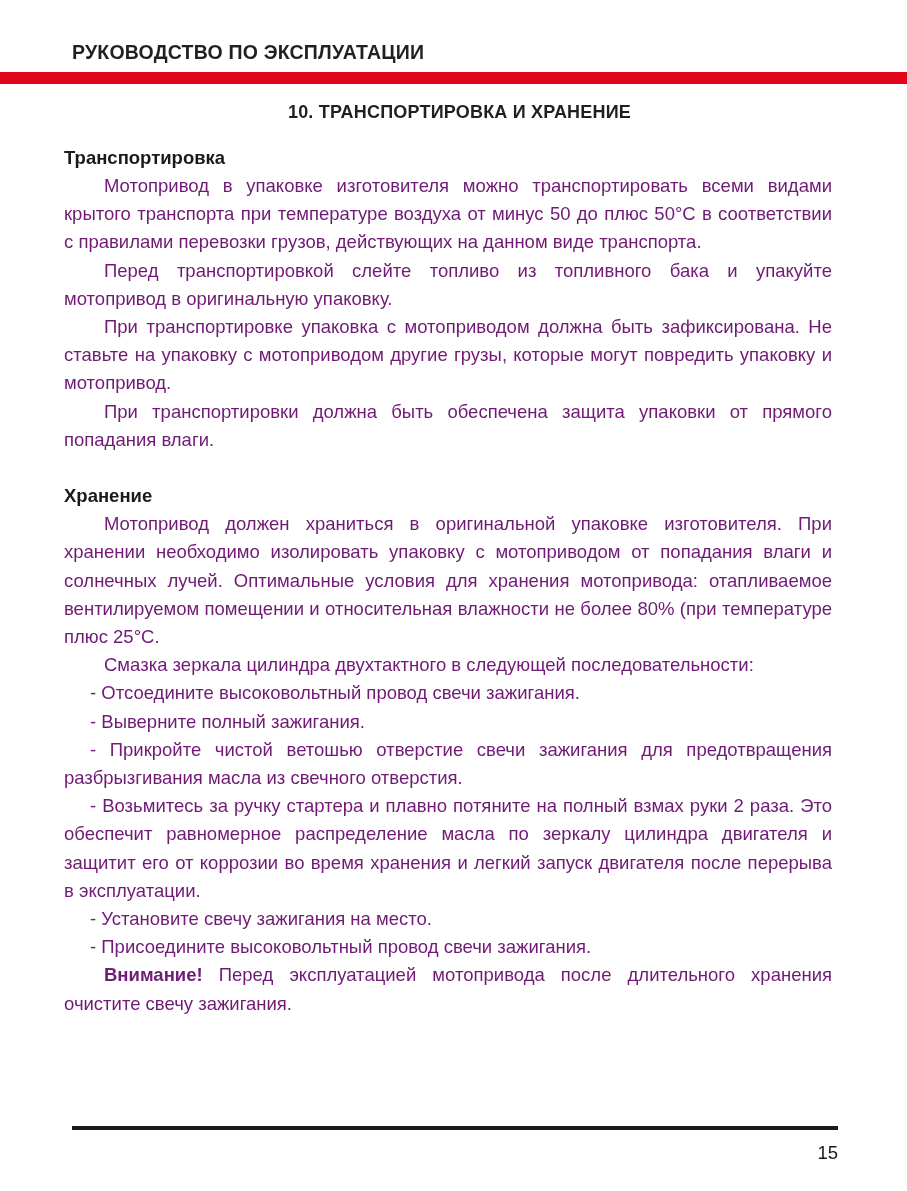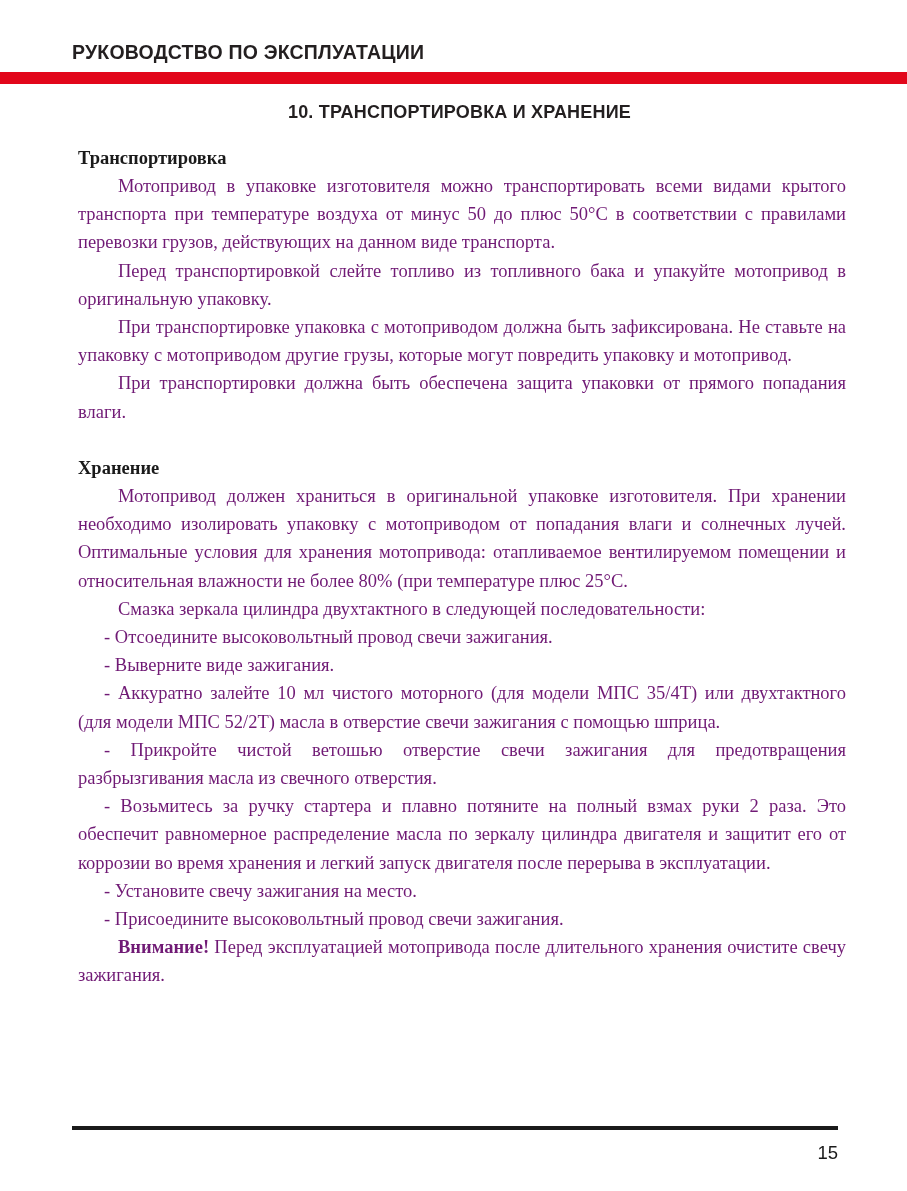--- a/index.html
+++ b/index.html
@@ -63,24 +63,23 @@
     font-size: 18px;
     font-weight: bold;
     letter-spacing: 0.2px;
     color: #231f20;
     padding-left: 6px;
   }
 
   
   .content {
     position: absolute;
-    left: 78px;
+    left: 64px;
     top: 146px;
     width: 768px;
-    font-family: Liberation Serif, serif;
   }
 
   .sub-heading {
     font-size: 18.5px;
     font-weight: bold;
     color: #1a1a1a;
     margin: 0 0 2px 0;
     line-height: 1.30;
   }
 
@@ -147,22 +146,21 @@
     <p class="para">Перед транспортировкой слейте топливо из топливного бака и упакуйте мотопривод в оригинальную упаковку.</p>
     <p class="para">При транспортировке упаковка с мотоприводом должна быть зафиксирована. Не ставьте на упаковку с мотоприводом другие грузы, которые могут повредить упаковку и мотопривод.</p>
     <p class="para">При транспортировки должна быть обеспечена защита упаковки от прямого попадания влаги.</p>
 
     <h2 class="sub-heading spaced">Хранение</h2>
 
     <p class="para">Мотопривод должен храниться в оригинальной упаковке изготовителя. При хранении необходимо изолировать упаковку с мотоприводом от попадания влаги и солнечных лучей. Оптимальные условия для хранения мотопривода: отапливаемое вентилируемом помещении и относительная влажности не более 80% (при температуре плюс 25°С.</p>
     <p class="para">Смазка зеркала цилиндра двухтактного в следующей последовательности:</p>
 
     <p class="para bullet">- Отсоедините высоковольтный провод свечи зажигания.</p>
-    <p class="para bullet">- Выверните виде зажигания.</p>
-    <p class="para bullet">- Аккуратно залейте 10 мл чистого моторного (для модели МПС 35/4Т) или двухтактного (для модели МПС 52/2Т) масла в отверстие свечи зажигания с помощью шприца.</p>
+    <p class="para bullet">- Выверните полный зажигания.</p>
     <p class="para bullet">- Прикройте чистой ветошью отверстие свечи зажигания для предотвращения разбрызгивания масла из свечного отверстия.</p>
     <p class="para bullet">- Возьмитесь за ручку стартера и плавно потяните на полный взмах руки 2 раза. Это обеспечит равномерное распределение масла по зеркалу цилиндра двигателя и защитит его от коррозии во время хранения и легкий запуск двигателя после перерыва в эксплуатации.</p>
     <p class="para bullet">- Установите свечу зажигания на место.</p>
     <p class="para bullet">- Присоедините высоковольтный провод свечи зажигания.</p>
 
     <p class="para"><strong class="inline-bold">Внимание!</strong><span> Перед эксплуатацией мотопривода после длительного хранения очистите свечу зажигания.</span></p>
 
   </div>
 
   <div class="footer-rule"></div>

